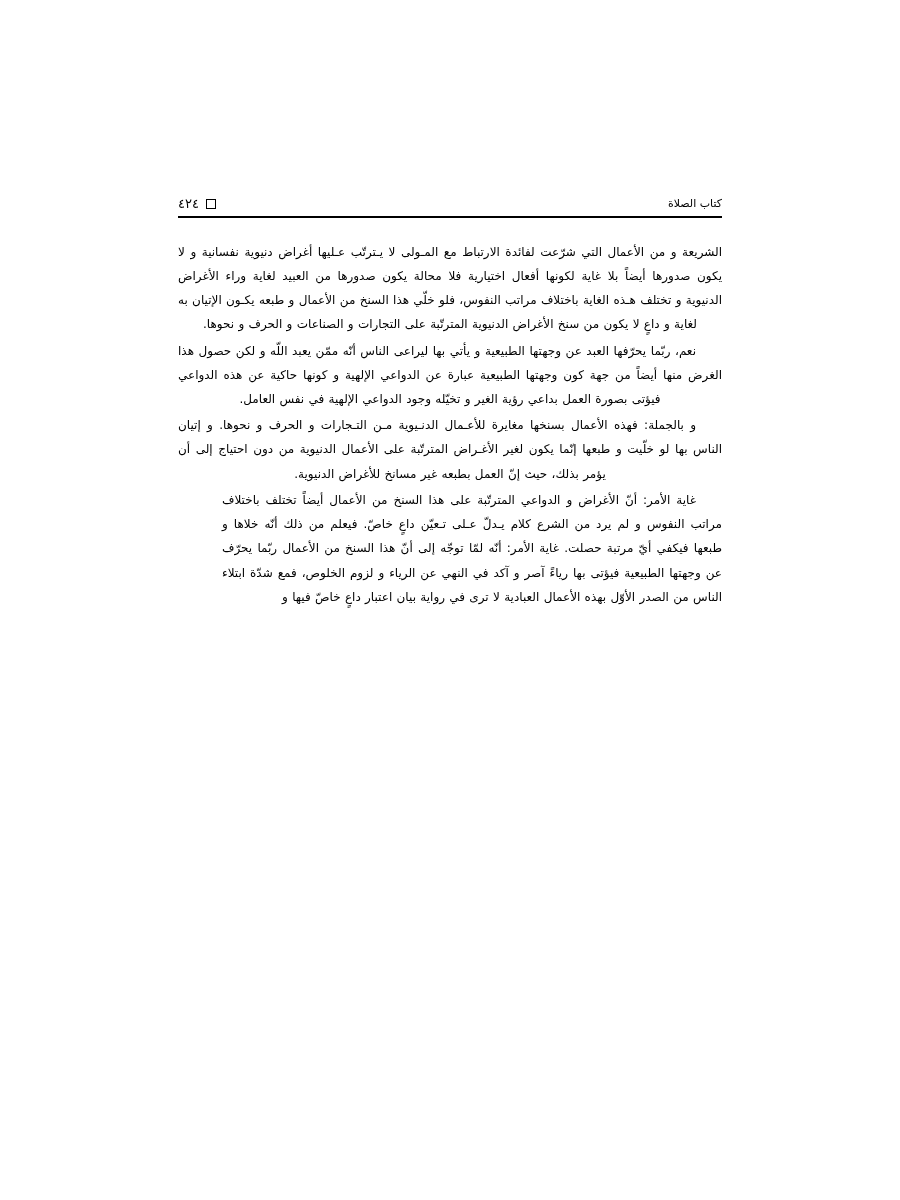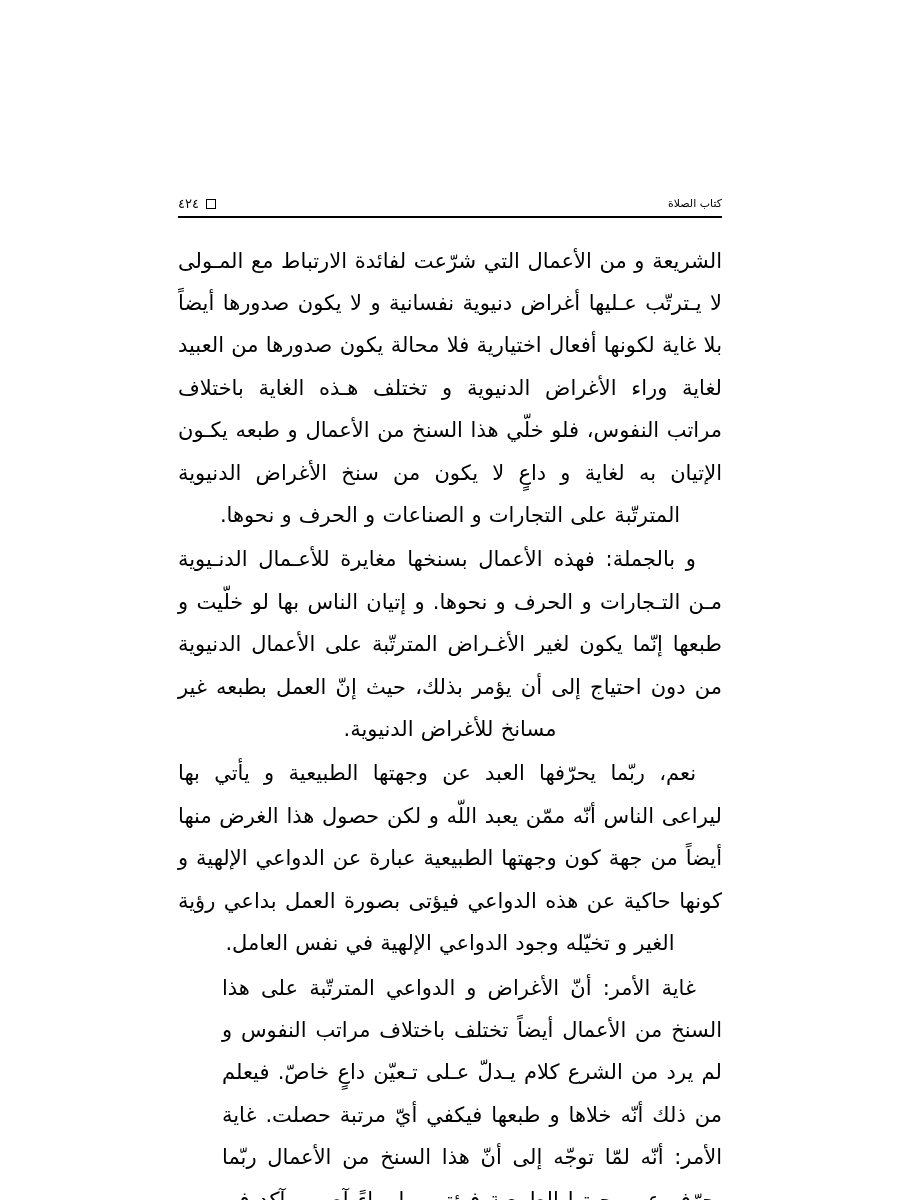--- a/index.html
+++ b/index.html
@@ -57,21 +57,21 @@
     background: #fff;
   }
   .rule {
     border: 0;
     border-top: 2.1px solid #000;
     margin: 0 0 22px 0;
     height: 0;
   }
   
   .para {
-    font-size: 21px;
+    font-size: 12px;
     line-height: 2.02;
     text-align: justify;
     text-align-last: center;
     margin: 0 0 2px 0;
     text-indent: 0;
     word-spacing: 0.5px;
   }
   .para.indent {
     text-indent: 26px;
   }
@@ -90,18 +90,18 @@
     <div class="header-row">
       <div class="header-title">كتاب الصلاة</div>
       <div class="header-page">
         <span class="page-marker"></span>
         <span>٤٢٤</span>
       </div>
     </div>
     <hr class="rule">
 
     <p class="para">الشريعة و من الأعمال التي شرّعت لفائدة الارتباط مع المـولى لا يـترتّب عـليها أغراض دنيوية نفسانية و لا يكون صدورها أيضاً بلا غاية لكونها أفعال اختيارية فلا محالة يكون صدورها من العبيد لغاية وراء الأغراض الدنيوية و تختلف هـذه الغاية باختلاف مراتب النفوس، فلو خلّي هذا السنخ من الأعمال و طبعه يكـون الإتيان به لغاية و داعٍ لا يكون من سنخ الأغراض الدنيوية المترتّبة على التجارات و الصناعات و الحرف و نحوها.</p>
+    <p class="para indent">نعم، ربّما يحرّفها العبد عن وجهتها الطبيعية و يأتي بها ليراعى الناس أنّه ممّن يعبد اللّه و لكن حصول هذا الغرض منها أيضاً من جهة كون وجهتها الطبيعية عبارة عن الدواعي الإلهية و كونها حاكية عن هذه الدواعي فيؤتى بصورة العمل بداعي رؤية الغير و تخيّله وجود الدواعي الإلهية في نفس العامل.</p>
     <p class="para indent">و بالجملة: فهذه الأعمال بسنخها مغايرة للأعـمال الدنـيوية مـن التـجارات و الحرف و نحوها. و إتيان الناس بها لو خلّيت و طبعها إنّما يكون لغير الأغـراض المترتّبة على الأعمال الدنيوية من دون احتياج إلى أن يؤمر بذلك، حيث إنّ العمل بطبعه غير مسانخ للأغراض الدنيوية.</p>
-    <p class="para indent">نعم، ربّما يحرّفها العبد عن وجهتها الطبيعية و يأتي بها ليراعى الناس أنّه ممّن يعبد اللّه و لكن حصول هذا الغرض منها أيضاً من جهة كون وجهتها الطبيعية عبارة عن الدواعي الإلهية و كونها حاكية عن هذه الدواعي فيؤتى بصورة العمل بداعي رؤية الغير و تخيّله وجود الدواعي الإلهية في نفس العامل.</p>
     <p class="para indent last-right">غاية الأمر: أنّ الأغراض و الدواعي المترتّبة على هذا السنخ من الأعمال أيضاً تختلف باختلاف مراتب النفوس و لم يرد من الشرع كلام يـدلّ عـلى تـعيّن داعٍ خاصّ. فيعلم من ذلك أنّه خلاها و طبعها فيكفي أيّ مرتبة حصلت. غاية الأمر: أنّه لمّا توجّه إلى أنّ هذا السنخ من الأعمال ربّما يحرّف عن وجهتها الطبيعية فيؤتى بها رياءً آصر و آكد في النهي عن الرياء و لزوم الخلوص، فمع شدّة ابتلاء الناس من الصدر الأوّل بهذه الأعمال العبادية لا ترى في رواية بيان اعتبار داعٍ خاصّ فيها و</p>
 
   </div>
 </div>
 
 </body></html>

